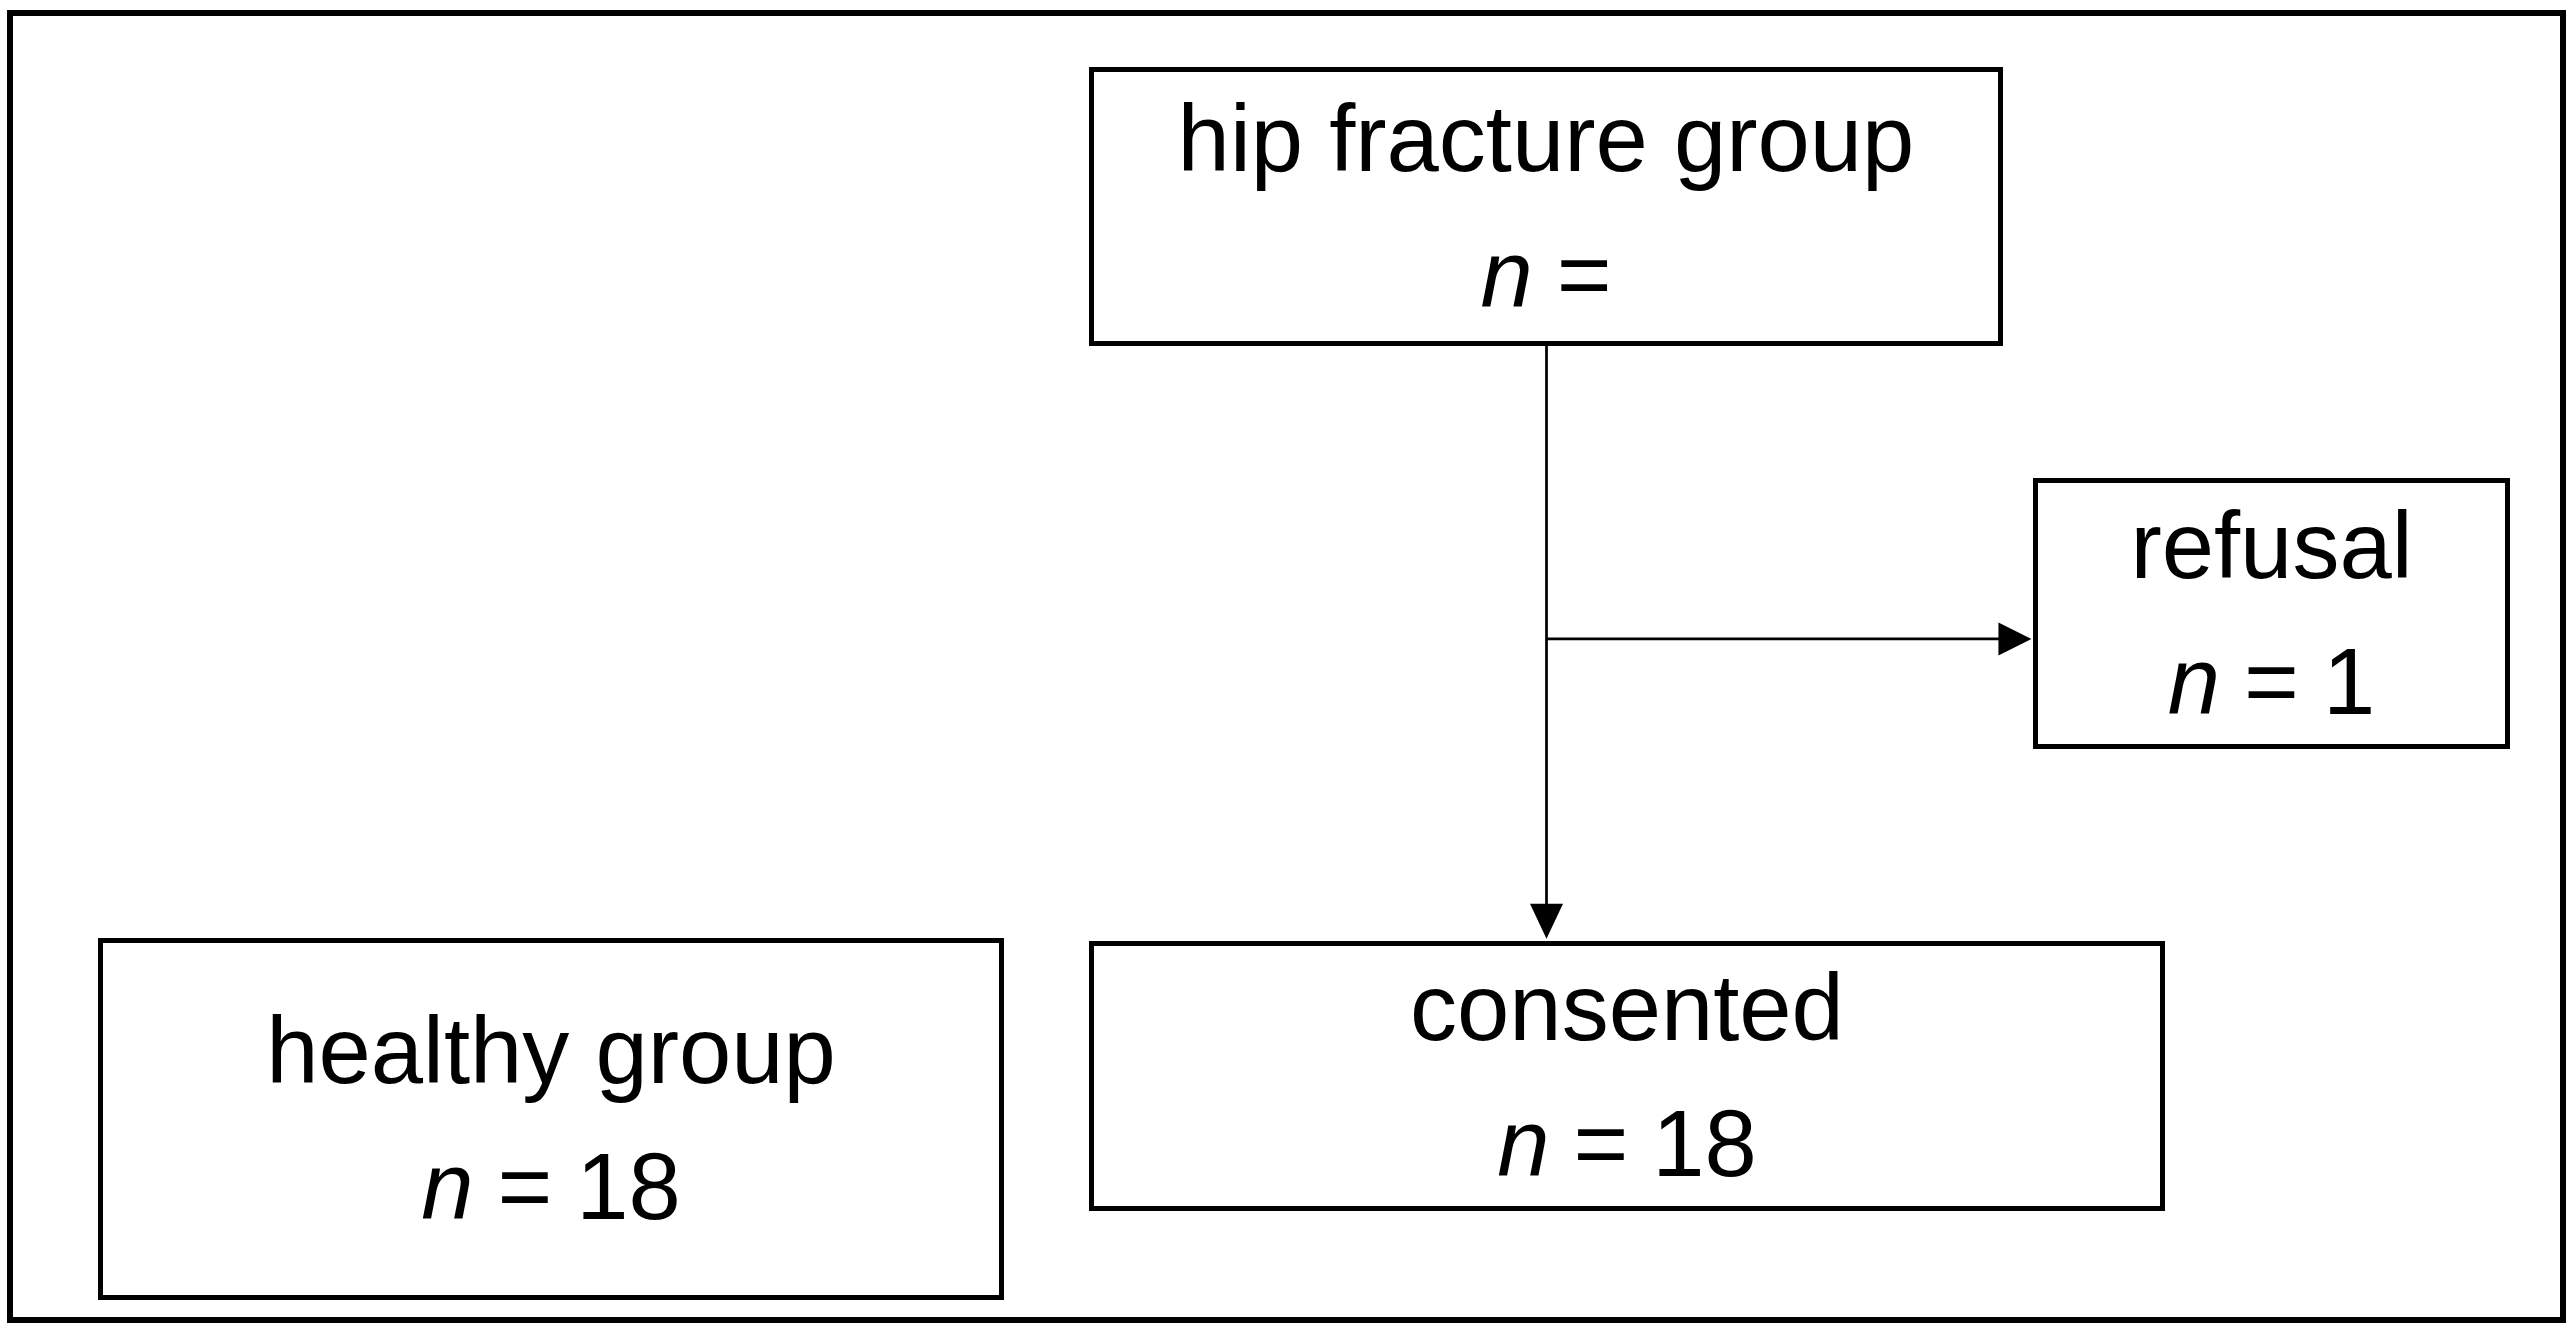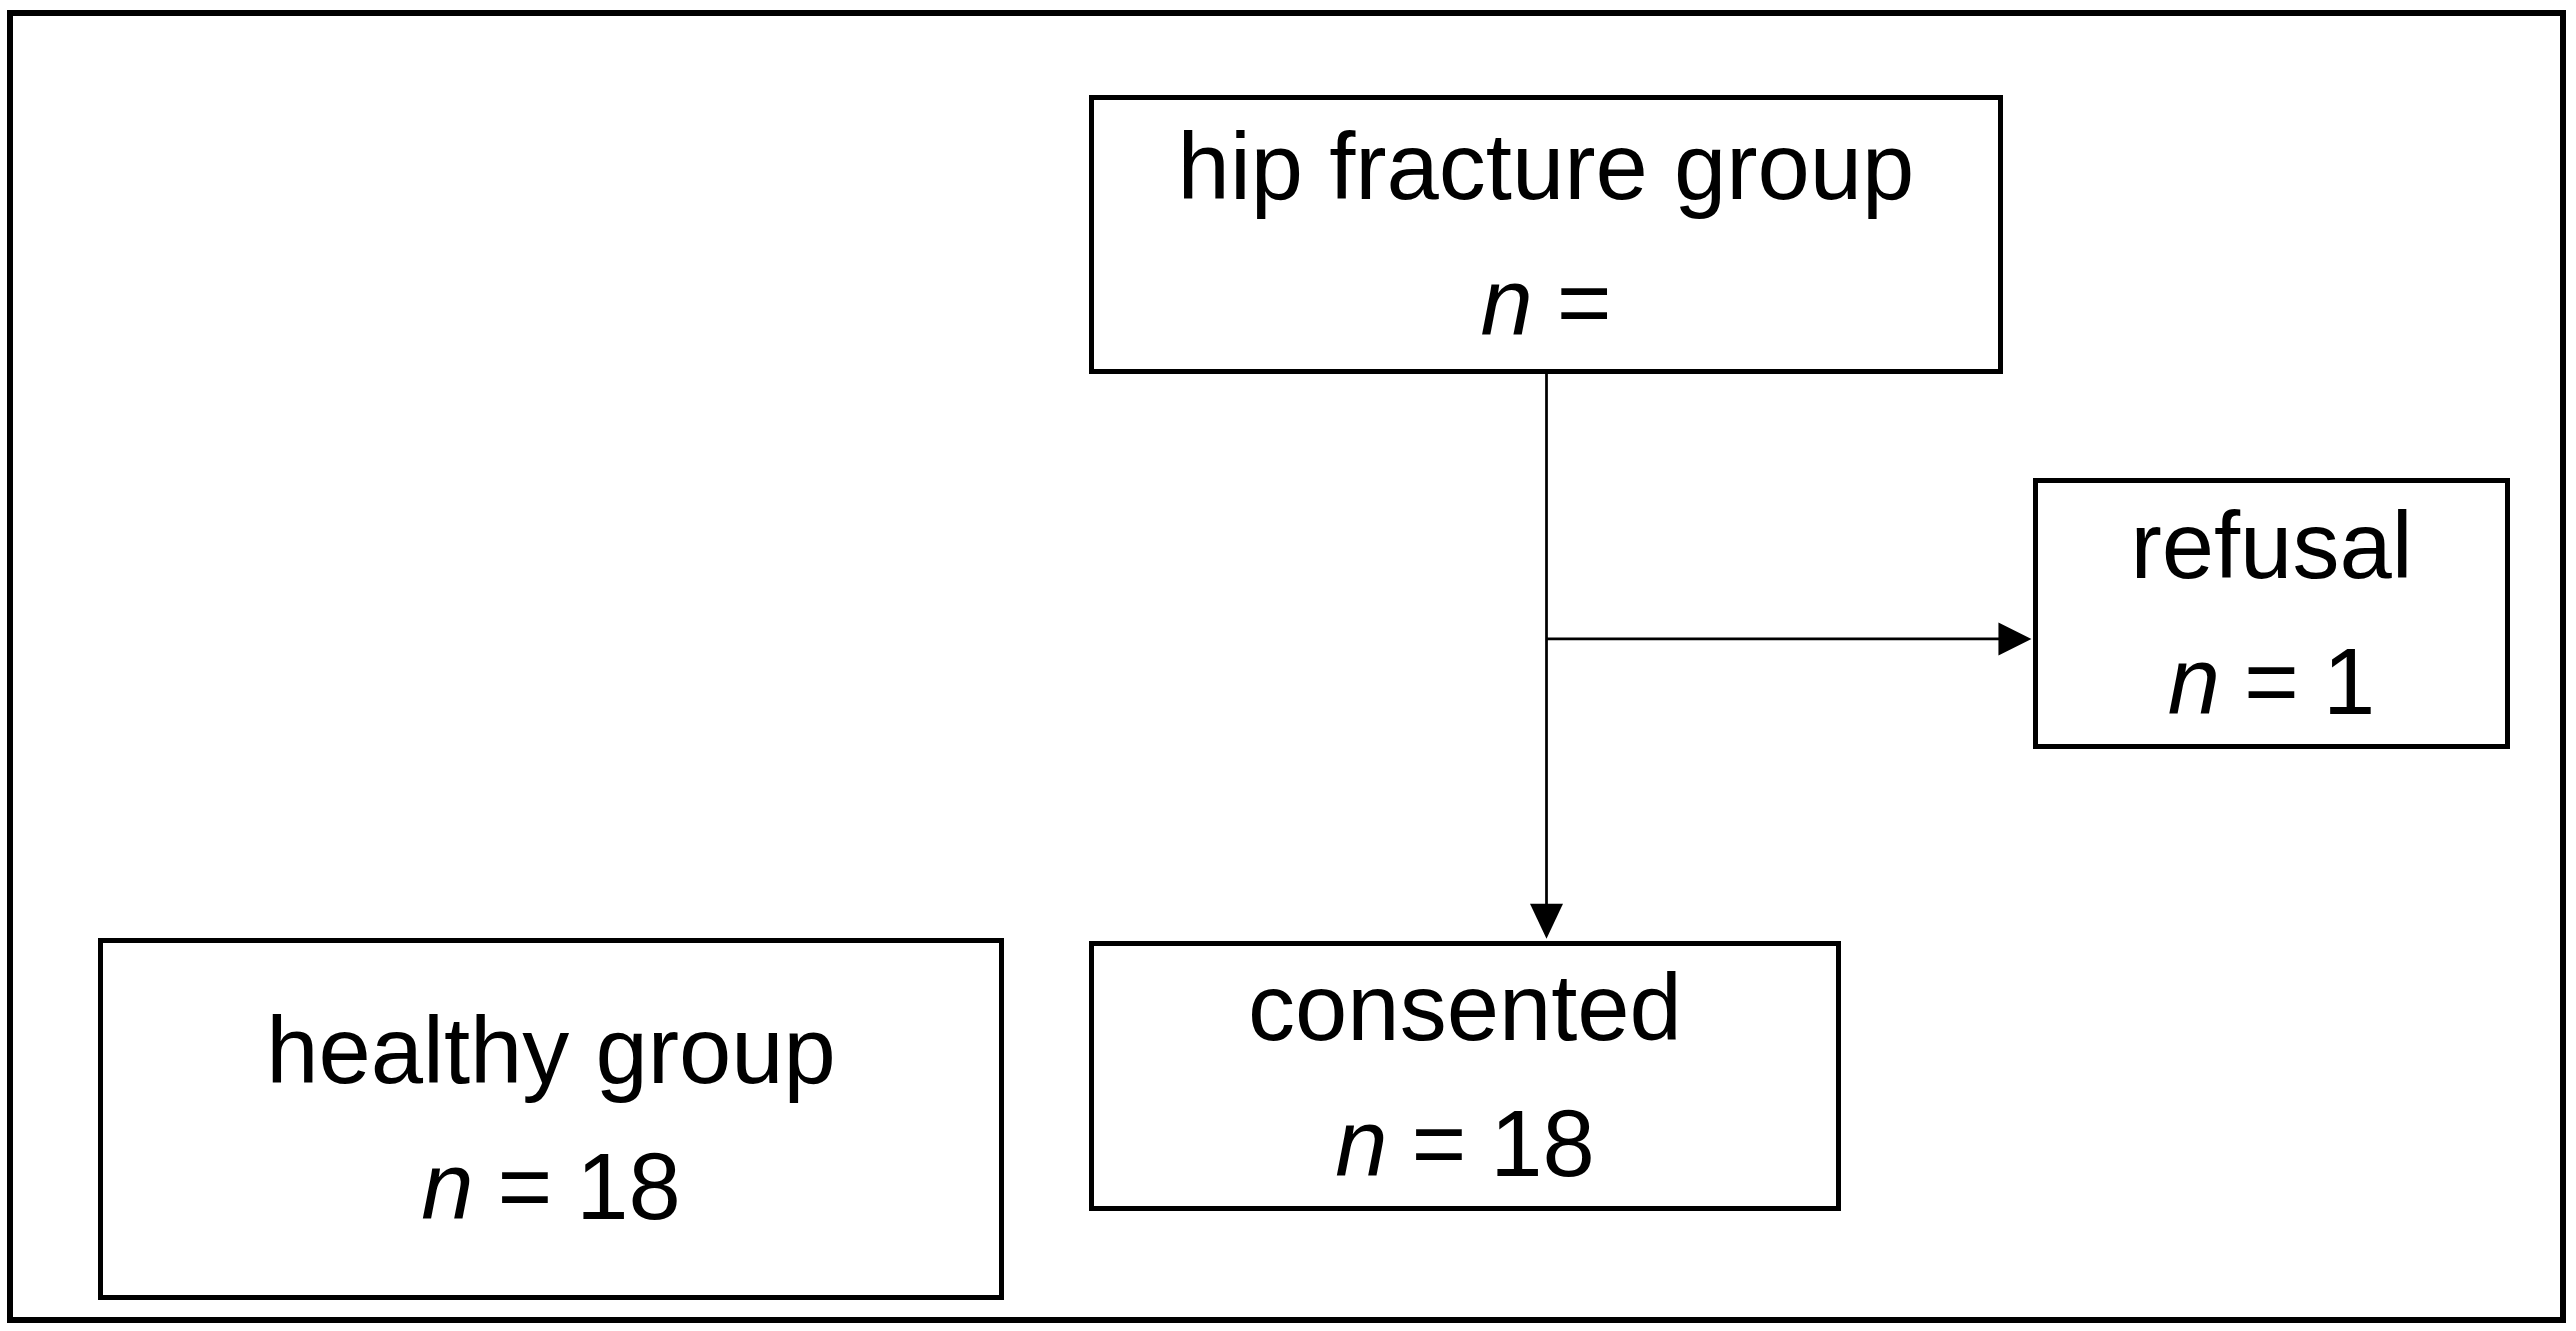--- a/index.html
+++ b/index.html
@@ -33,24 +33,24 @@
     background: #ffffff;
     display: flex;
     flex-direction: column;
     align-items: center;
     justify-content: center;
     text-align: center;
     font-size: 94px;
     line-height: 136px;
     white-space: nowrap;
   }
-  .node-hip       { left: 1089px; top: 67px;   width: 914px; height: 279px; margin-top: 28px; }
+  .node-hip       { left: 1089px; top: 67px;   width: 914px; height: 279px; }
   .node-refusal   { left: 2033px; top: 478px;  width: 477px; height: 271px; }
   .node-healthy   { left: 98px;  top: 938px; width: 906px; height: 362px; }
-  .node-consented { left: 1089px; top: 941px; width: 752px; height: 270px; align-items: center; }
+  .node-consented { left: 1089px; top: 941px; width: 1076px; height: 270px; align-items: center; }
 
   .nline {
     display: flex;
     flex-direction: row;
     align-items: baseline;
     justify-content: center;
     gap: 24px;
   }
   .nvar { font-style: italic; }
 

